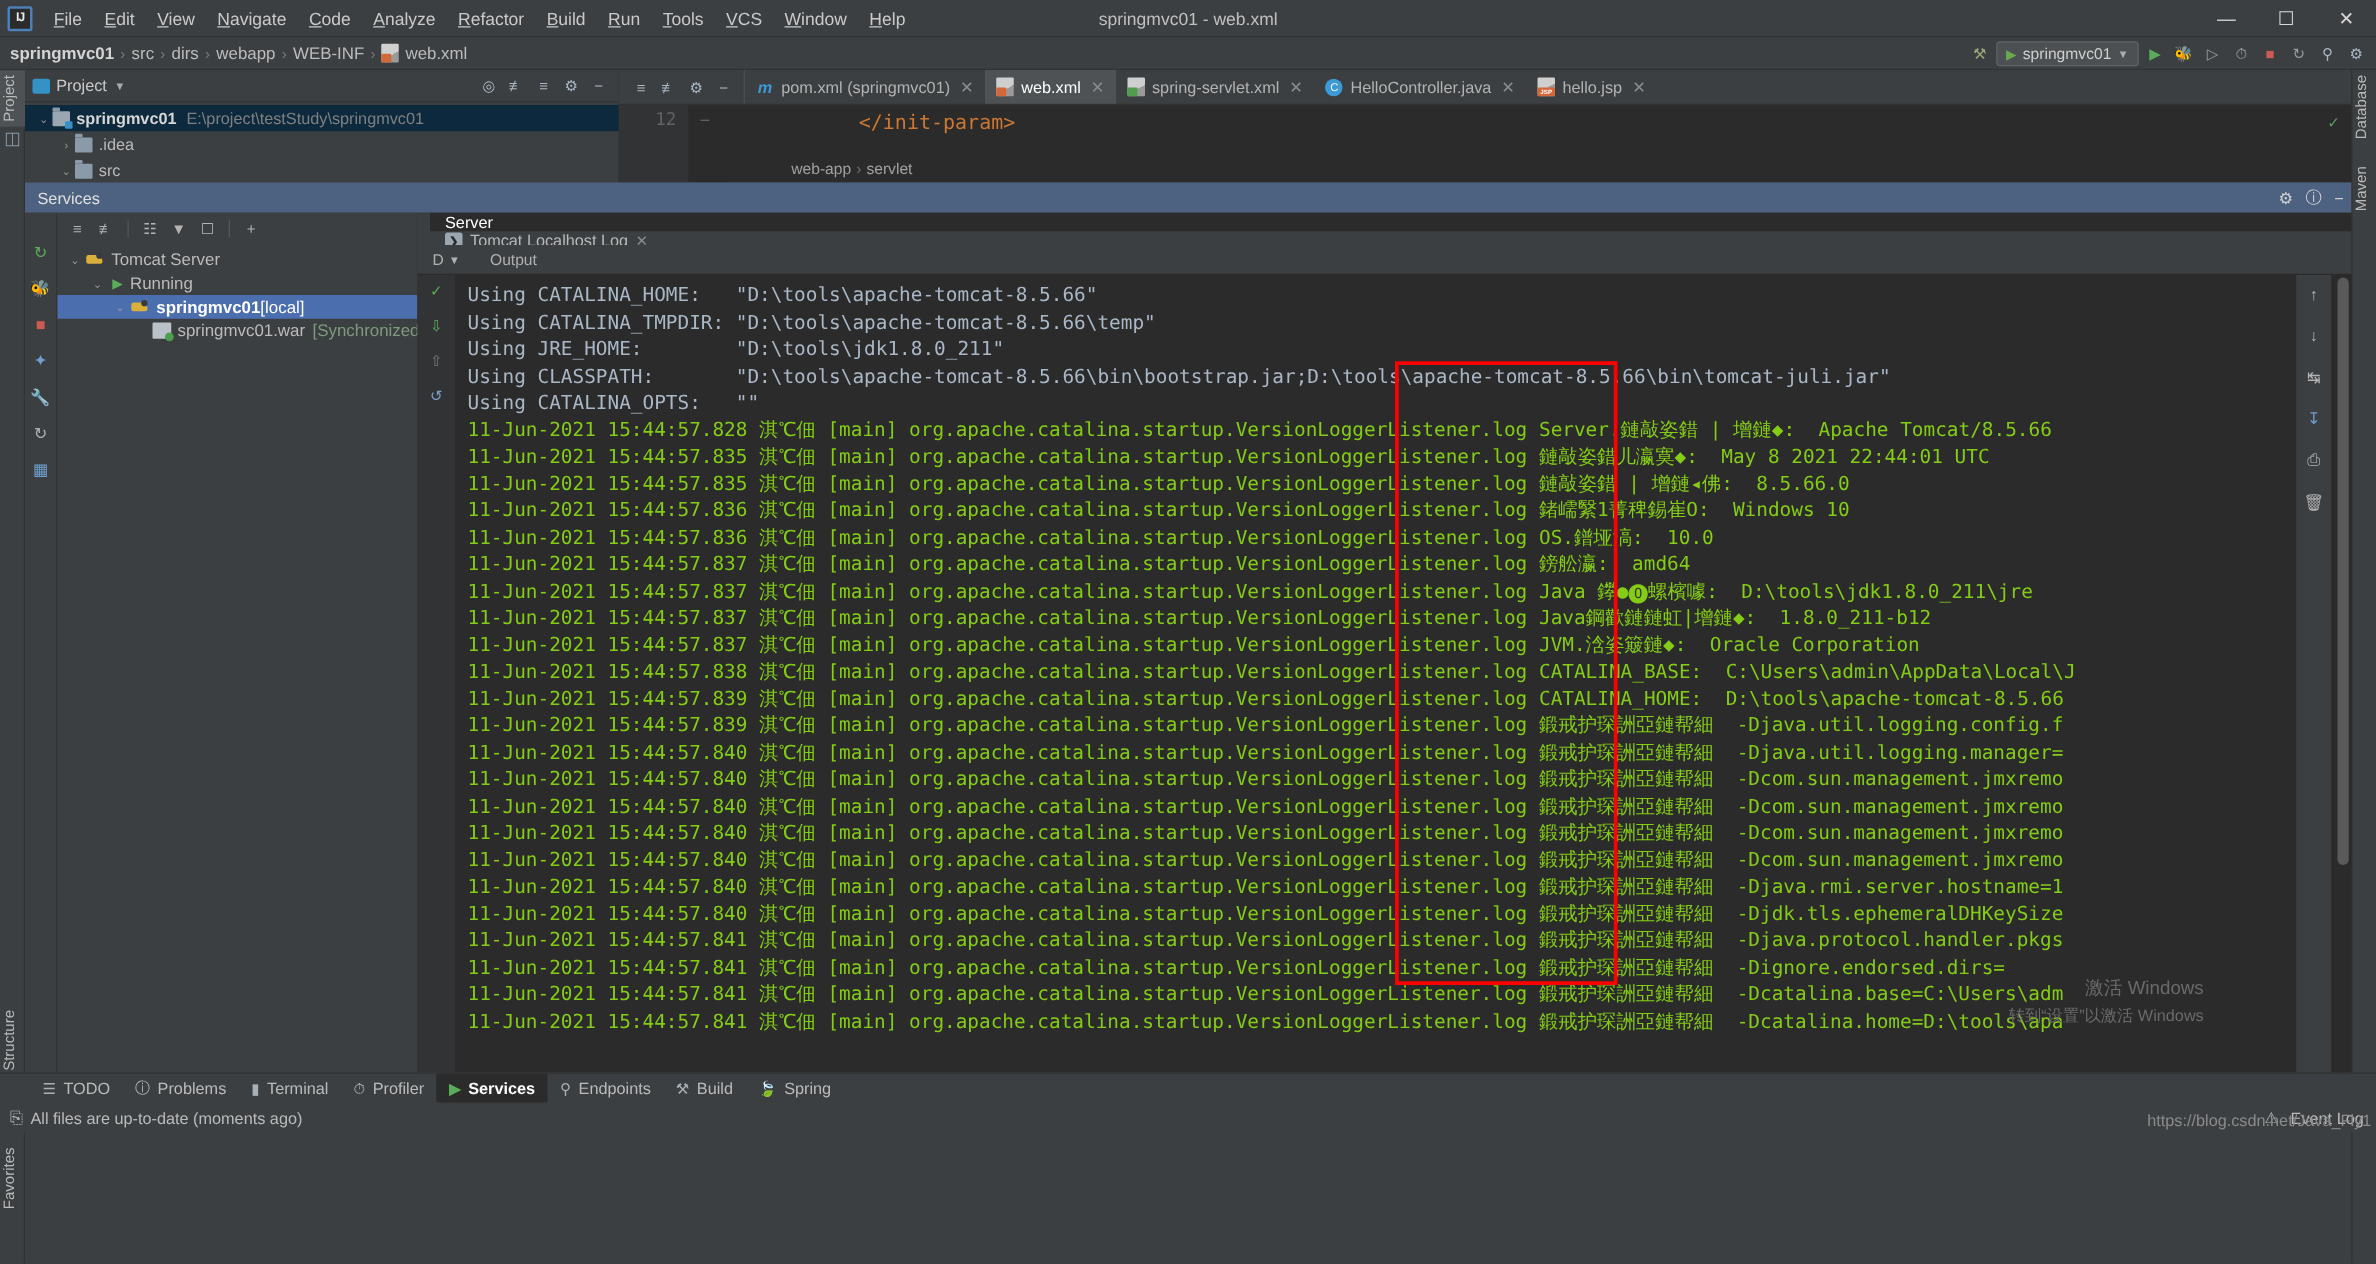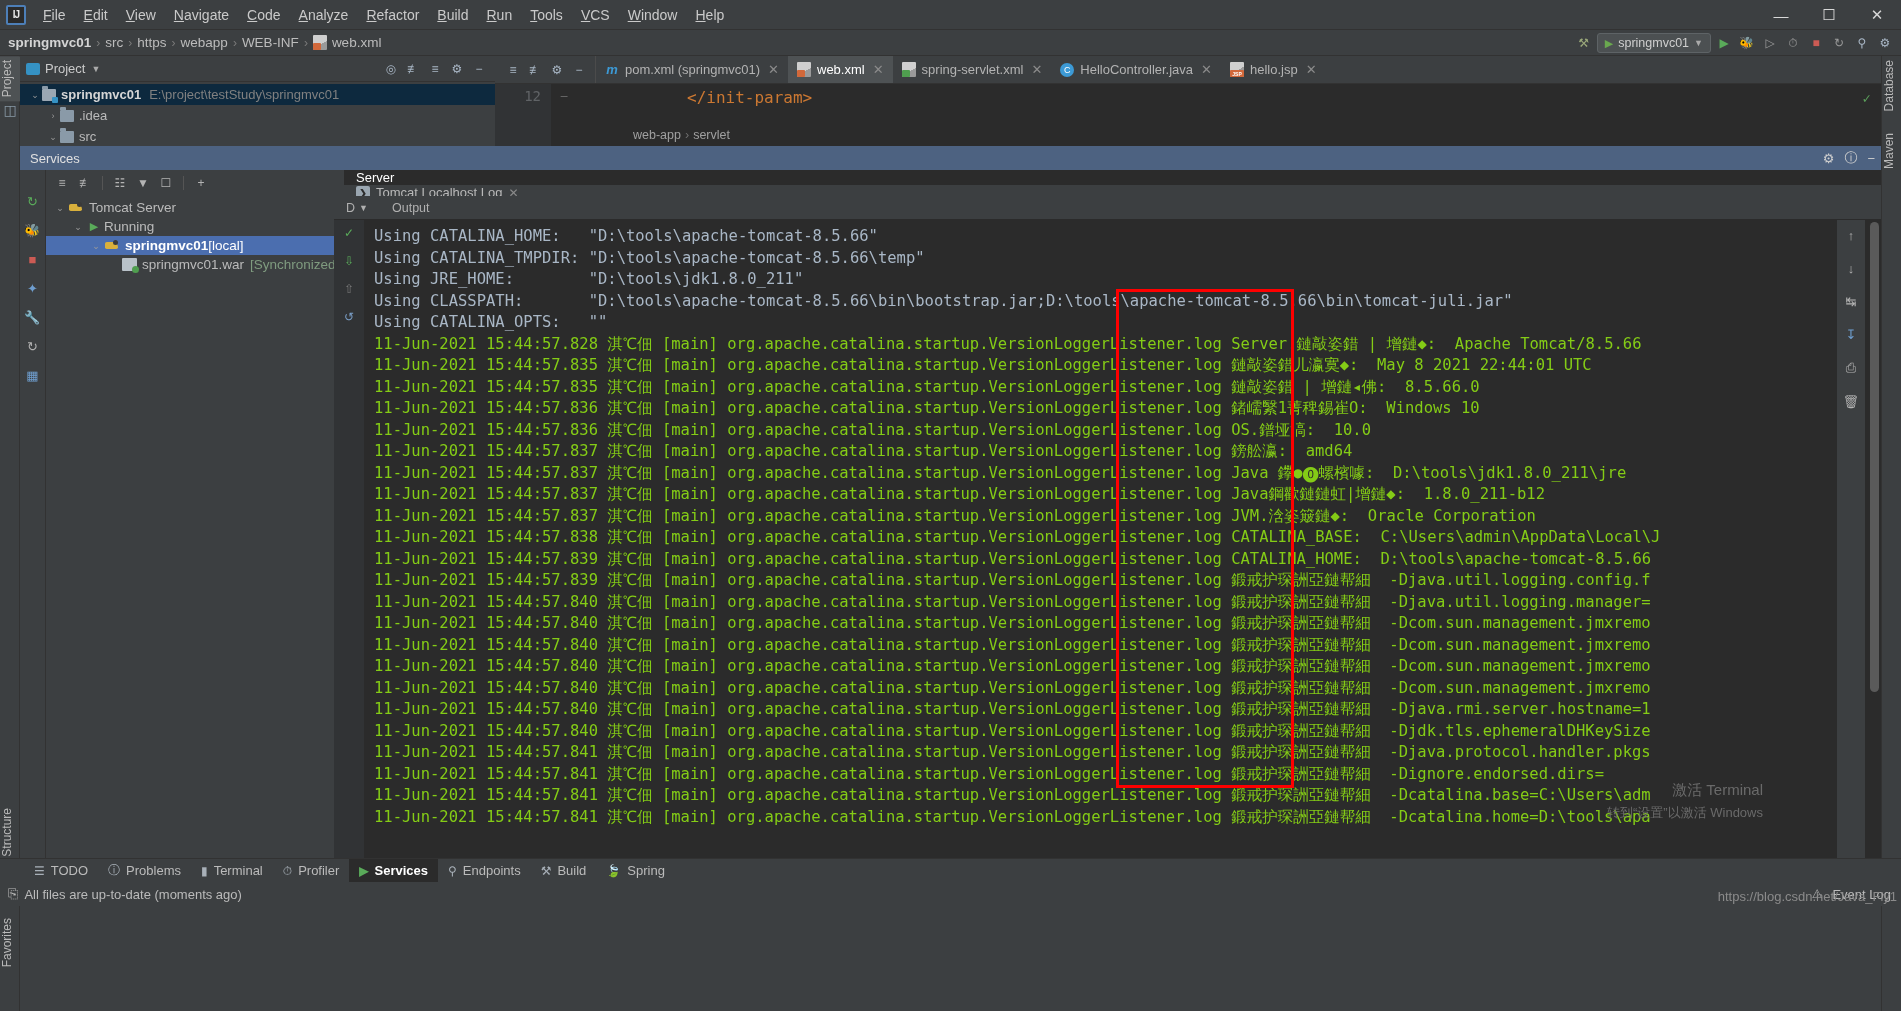--- a/index.html
+++ b/index.html
@@ -341,33 +341,34 @@
         <div class="menu-item"><u>A</u>nalyze</div>
         <div class="menu-item"><u>R</u>efactor</div>
         <div class="menu-item"><u>B</u>uild</div>
         <div class="menu-item"><u>R</u>un</div>
         <div class="menu-item"><u>T</u>ools</div>
         <div class="menu-item"><u>V</u>CS</div>
         <div class="menu-item"><u>W</u>indow</div>
         <div class="menu-item"><u>H</u>elp</div>
       </div>
   </div>
+  <div class="win-title">springmvc01 - web.xml</div>
   <div class="win-ctrls">
     <div class="win-btn">—</div>
     <div class="win-btn">☐</div>
     <div class="win-btn close">✕</div>
   </div>
 
   <div class="navbar">
     <div id="crumbs" style="display:flex;align-items:center;">
         <span class="crumb bold">springmvc01</span>
         <span class="crumb-sep">›</span>
         <span class="crumb">src</span>
         <span class="crumb-sep">›</span>
-        <span class="crumb">https</span>
+        <span class="crumb">dirs</span>
         <span class="crumb-sep">›</span>
         <span class="crumb">webapp</span>
         <span class="crumb-sep">›</span>
         <span class="crumb">WEB-INF</span>
         <span class="crumb-sep">›</span>
         <span class="ficon xml" style="margin-right: 5px;"></span>
         <span class="crumb">web.xml</span>
       </div>
     <div class="navbar-right">
       <div class="tb-ico" style="color:#9aa87a;">⚒</div>
@@ -590,21 +591,21 @@
           </div>
           <div class="console-scroll">
             <div class="thumb"></div>
           </div>
         </div>
       </div>
     </div>
 
     <div class="red-box"></div>
 
-    <div class="wm1">激活 Terminal</div>
+    <div class="wm1">激活 Windows</div>
     <div class="wm2">转到“设置”以激活 Windows</div>
   </div>
 
   <div class="toolwin-bar" id="toolwin-bar">
       <div class="tw">
         <span style="font-size:12px;color:#a8b0b8;">☰</span>
         <span>TODO</span>
       </div>
       <div class="tw">
         <span style="font-size:12px;color:#a8b0b8;">ⓘ</span>

